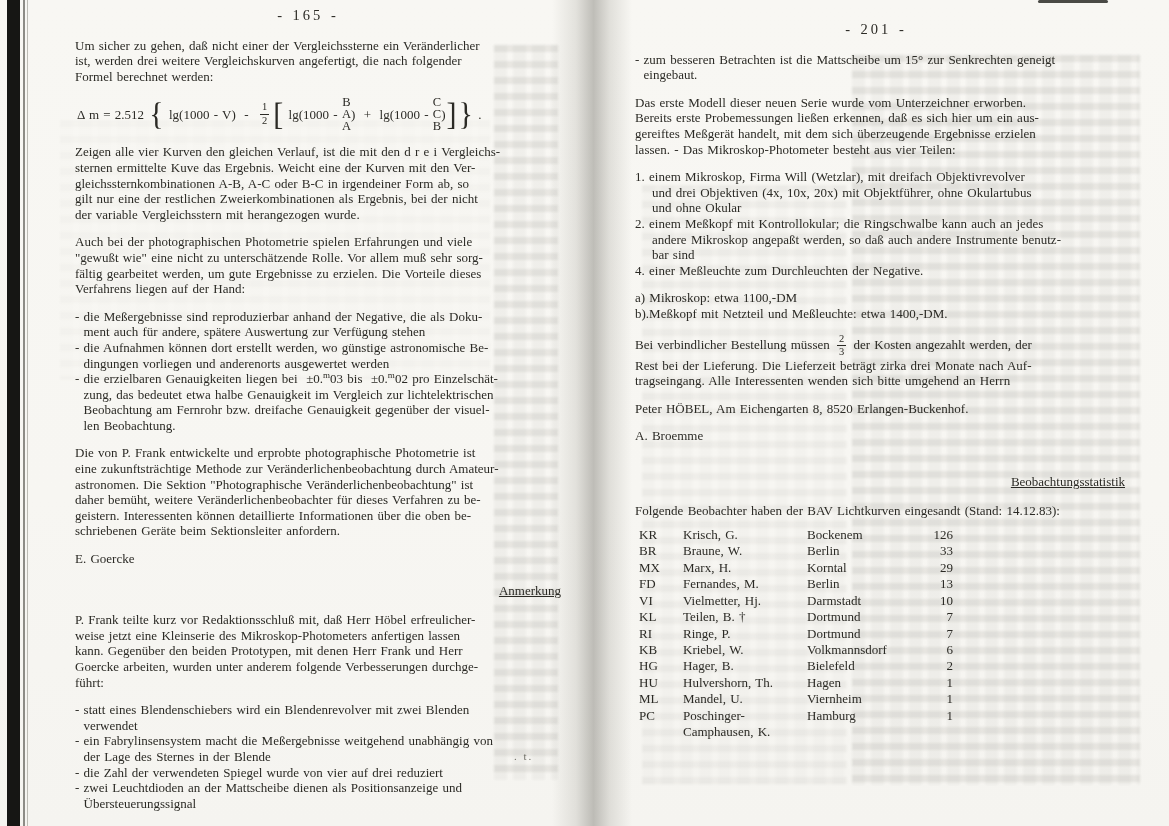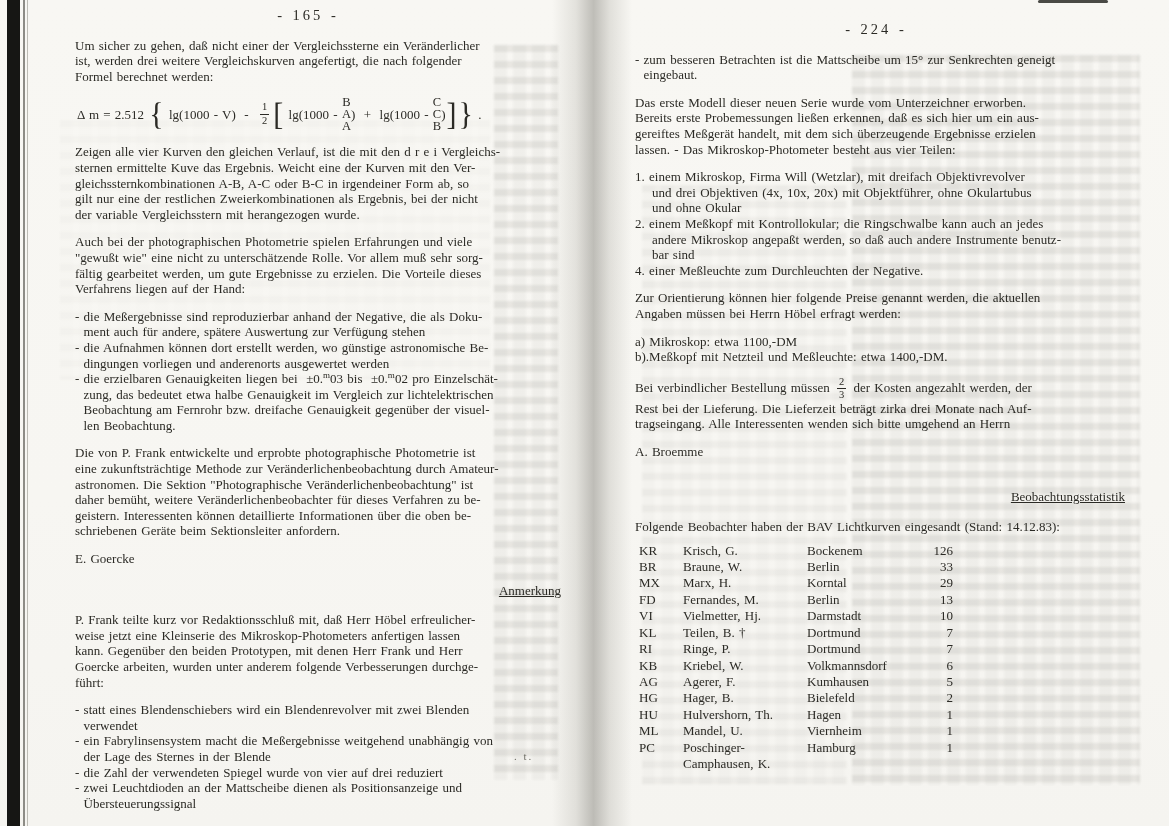--- a/index.html
+++ b/index.html
@@ -158,46 +158,45 @@
     <div class="para tight">- ein Fabrylinsensystem macht die Meßergebnisse weitgehend unabhängig von
   der Lage des Sternes in der Blende</div>
     <div class="para tight">- die Zahl der verwendeten Spiegel wurde von vier auf drei reduziert</div>
     <div class="para tight">- zwei Leuchtdioden an der Mattscheibe dienen als Positionsanzeige und
   Übersteuerungssignal</div>
   </div>
 
   <div class="stray-mark">. t.</div>
 
   <div class="page-col page-right">
-    <div class="page-header">- 224 -</div>
+    <div class="page-header">- 201 -</div>
 
     <div class="para">- zum besseren Betrachten ist die Mattscheibe um 15° zur Senkrechten geneigt
   eingebaut.</div>
     <div class="para">Das erste Modell dieser neuen Serie wurde vom Unterzeichner erworben.
 Bereits erste Probemessungen ließen erkennen, daß es sich hier um ein aus-
 gereiftes Meßgerät handelt, mit dem sich überzeugende Ergebnisse erzielen
 lassen. - Das Mikroskop-Photometer besteht aus vier Teilen:</div>
 
     <div class="para tight">1. einem Mikroskop, Firma Will (Wetzlar), mit dreifach Objektivrevolver
     und drei Objektiven (4x, 10x, 20x) mit Objektführer, ohne Okulartubus
     und ohne Okular</div>
     <div class="para tight">2. einem Meßkopf mit Kontrollokular; die Ringschwalbe kann auch an jedes
     andere Mikroskop angepaßt werden, so daß auch andere Instrumente benutz-
     bar sind</div>
     <div class="para group-end">4. einer Meßleuchte zum Durchleuchten der Negative.</div>
 
-    <div class="para">Zur Orientierung können hier folgende Preise genannt werden, die aktuellen
-Angaben müssen bei Herrn Höbel erfragt werden:</div>
     <div class="para">a) Mikroskop: etwa 1100,-DM
 b).Meßkopf mit Netzteil und Meßleuchte: etwa 1400,-DM.</div>
 
     <div class="para"><span>Bei verbindlicher Bestellung müssen </span><span class="frac"><span class="num">2</span><span class="den">3</span></span><span> der Kosten angezahlt werden, der
 Rest bei der Lieferung. Die Lieferzeit beträgt zirka drei Monate nach Auf-
 tragseingang. Alle Interessenten wenden sich bitte umgehend an Herrn</span></div>
 
+    <div class="para">Peter HÖBEL, Am Eichengarten 8, 8520 Erlangen-Buckenhof.</div>
     <div class="sig">A. Broemme</div>
 
     <div class="heading-underlined" style="margin-top:30px;">Beobachtungsstatistik</div>
     <div class="para" style="margin-bottom:8px;">Folgende Beobachter haben der BAV Lichtkurven eingesandt (Stand: 14.12.83):</div>
 
     <div class="obs-table">
 
         <div class="obs-row">
           <span class="obs-code">KR</span>
           <span class="obs-name">Krisch, G.</span>
@@ -248,26 +247,20 @@
           <span class="obs-count">7</span>
         </div>
 
         <div class="obs-row">
           <span class="obs-code">KB</span>
           <span class="obs-name">Kriebel, W.</span>
           <span class="obs-city">Volkmannsdorf</span>
           <span class="obs-count">6</span>
         </div>
 
-        <div class="obs-row">
-          <span class="obs-code">AG</span>
-          <span class="obs-name">Agerer, F.</span>
-          <span class="obs-city">Kumhausen</span>
-          <span class="obs-count">5</span>
-        </div>
 
         <div class="obs-row">
           <span class="obs-code">HG</span>
           <span class="obs-name">Hager, B.</span>
           <span class="obs-city">Bielefeld</span>
           <span class="obs-count">2</span>
         </div>
 
         <div class="obs-row">
           <span class="obs-code">HU</span>

